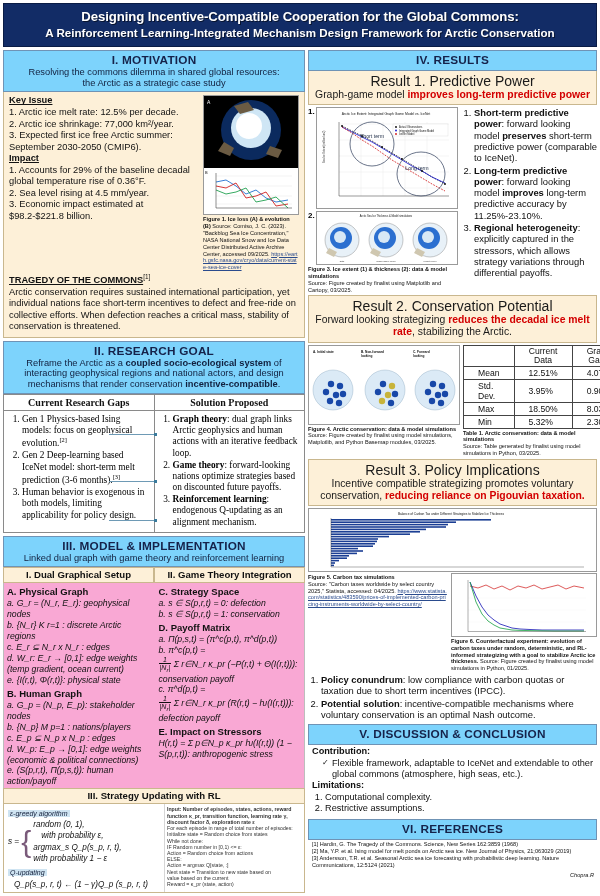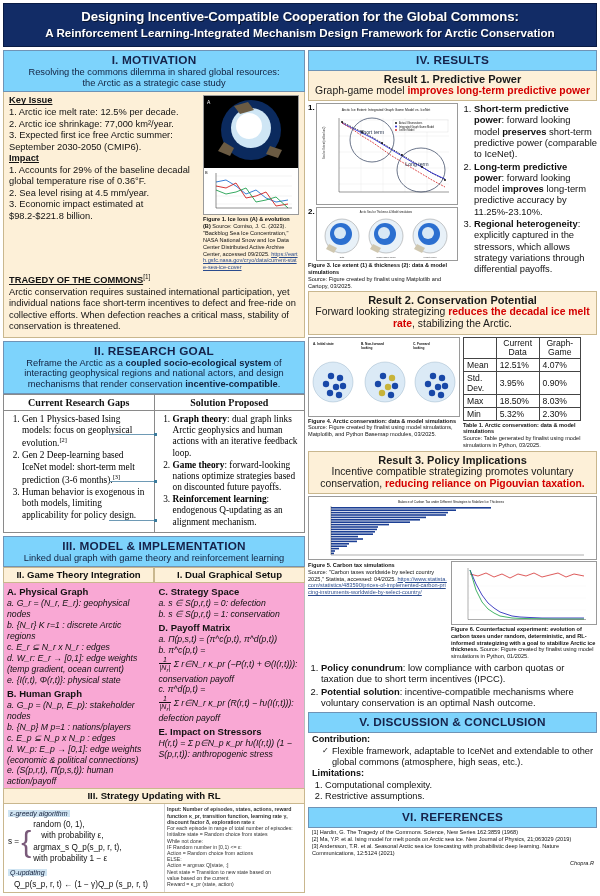--- a/index.html
+++ b/index.html
@@ -56,21 +56,21 @@
   .sec-head .sub b { font-weight: bold; }
 
   .cream-band {
     background: #fdf0d8;
     border-left: 1px solid #c9b78e;
     border-right: 1px solid #c9b78e;
     border-bottom: 1px solid #c9b78e;
     text-align: center;
     padding: 2px 4px 3px 4px;
   }
-  .cream-band .rtitle { font-size: 11px; font-weight: bold; color: #1a1a1a; }
+  .cream-band .rtitle { font-size: 14px; font-weight: normal; color: #1a1a1a; }
   .cream-band .rline  { font-size: 10.4px; color: #1a1a1a; line-height: 1.16; }
   .cream-band .rline .hl { color: #d30000; font-weight: bold; }
 
   
   .panel {
     background: #fdf0d8;
     border: 1px solid #c9b78e;
     padding: 3px 5px 4px 5px;
     font-size: 9.3px; line-height: 1.24; color: #121212;
   }
@@ -111,40 +111,40 @@
 
   
   .strategy-head {
     background:#fdf0d8; border:1px solid #c9b78e; text-align:center;
     font-weight:bold; font-size:9.6px; padding:1px 0 2px 0; color:#111;
   }
   .strategy-body { display:flex; border:1px solid #c9b78e; border-top:none; background:#fff; }
   .strategy-left { width:160px; padding:4px 4px 2px 4px; font-size:8.4px; color:#111; }
   .strategy-right { flex:1; border-left:1px solid #d6d6d6; padding:2px; }
   .tagbox { background:#cfe4f2; display:inline-block; font-style:italic; font-size:7px; padding:0 2px; color:#14203c; }
-  .eqline { font-size:8.2px; line-height:1.35; }
+  .eqline { font-style:italic; font-size:8.2px; line-height:1.35; }
   .brace { font-size:30px; line-height:0.8; color:#7a5a7a; }
   .src { font-size:5.2px; color:#333; line-height:1.2; }
 
   
   .fig-wrap { background:#ffffff; border:1px solid #9a9a9a; position:relative; overflow:hidden; }
   .fig-cap { font-size:5.6px; color:#111; line-height:1.22; margin-top:1px; }
   .fig-cap b { font-weight:bold; }
   .fig-cap .srcl { color:#2a4b8d; text-decoration:underline; word-break:break-all; }
 
   
   .res-row { display:flex; gap:3px; align-items:flex-start; }
   .res-list { font-size:9.4px; line-height:1.2; color:#111; }
   .res-list ol { margin:0; padding-left:13px; }
   .res-list li { margin-bottom:1px; }
   .res-list b { font-weight:bold; }
 
   .stat-table { border-collapse:collapse; font-size:8.6px; width:118px; }
   .stat-table th, .stat-table td {
-    border:1px solid #444; padding:1px 3px; text-align:left; color:#111; background:#fff;margin-top:16px;
+    border:1px solid #444; padding:1px 14px; text-align:left; color:#111; background:#fff;margin-top:16px;
   }
   .stat-table th { font-weight:normal; text-align:center; line-height:1.05; }
 
   
   .disc-body { font-size:9.2px; line-height:1.24; color:#111; padding:1px 4px; }
   .disc-body .lbl { font-weight:bold; }
   .disc-body ul { margin:0; padding-left:12px; list-style:none; }
   .disc-body ul li { position:relative; padding-left:8px; margin-bottom:0px; }
   .disc-body ul li::before { content:"\2713"; position:absolute; left:-2px; top:0; font-size:8px; }
   .disc-body ol { margin:0; padding-left:13px; }
@@ -268,22 +268,22 @@
           <div class="conn-dot" style="left:150px; top:124px;"></div>
         </div>
       </div>
 
       <div>
         <div class="sec-head">
           <div class="num-title">III.  MODEL &amp; IMPLEMENTATION</div>
           <div class="sub">Linked dual graph with game theory and reinforcement learning</div>
         </div>
         <div class="mi-sub-row">
+          <div class="mi-sub">I.  Dual Graphical Setup</div>
           <div class="mi-sub">II. Game Theory Integration</div>
-          <div class="mi-sub">I.  Dual Graphical Setup</div>
         </div>
         <div class="mi-body-row" style="border-left:1px solid #bdbdbd;border-right:1px solid #bdbdbd;background:#f9a8d4;">
           <div class="mi-body">
             <span class="bh">A. Physical Graph</span>
             <div class="it">a.  G_r = (N_r, E_r): geophysical nodes</div>
             <div class="it">b.  {N_r} K r=1 : discrete Arctic regions</div>
             <div class="it">c.  E_r ⊆ N_r x N_r : edges</div>
             <div class="it">d.  W_r: E_r → [0,1]: edge weights (temp gradient, ocean current)</div>
             <div class="it">e.  {I(r,t), Φ(r,t)}: physical state</div>
             <span class="bh">B.  Human Graph</span>

